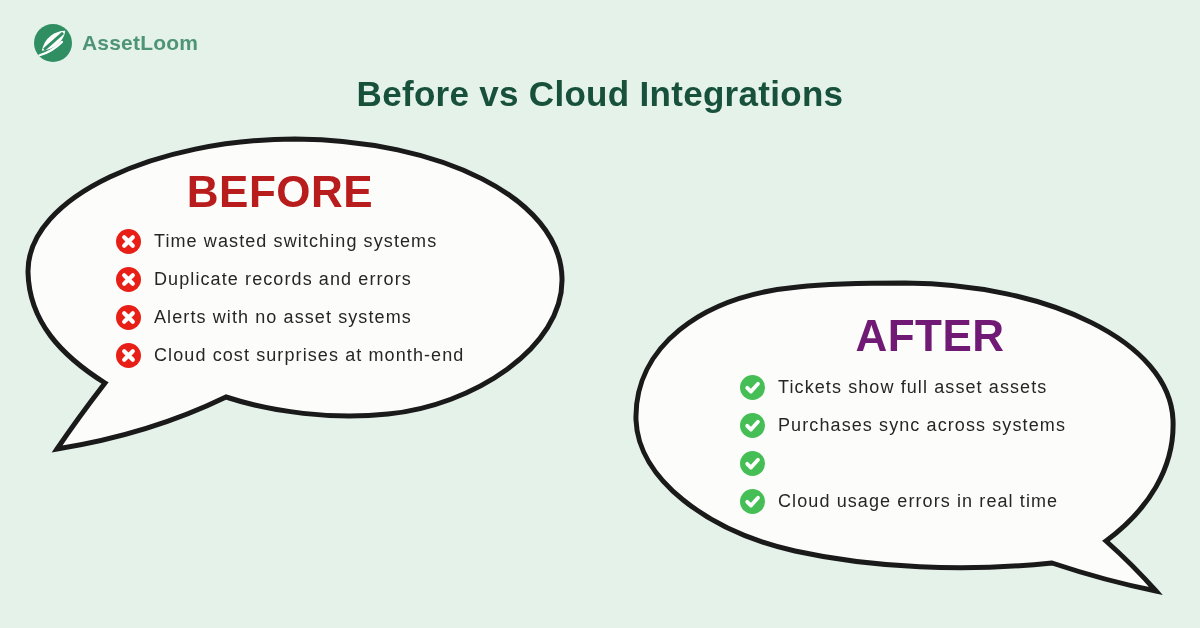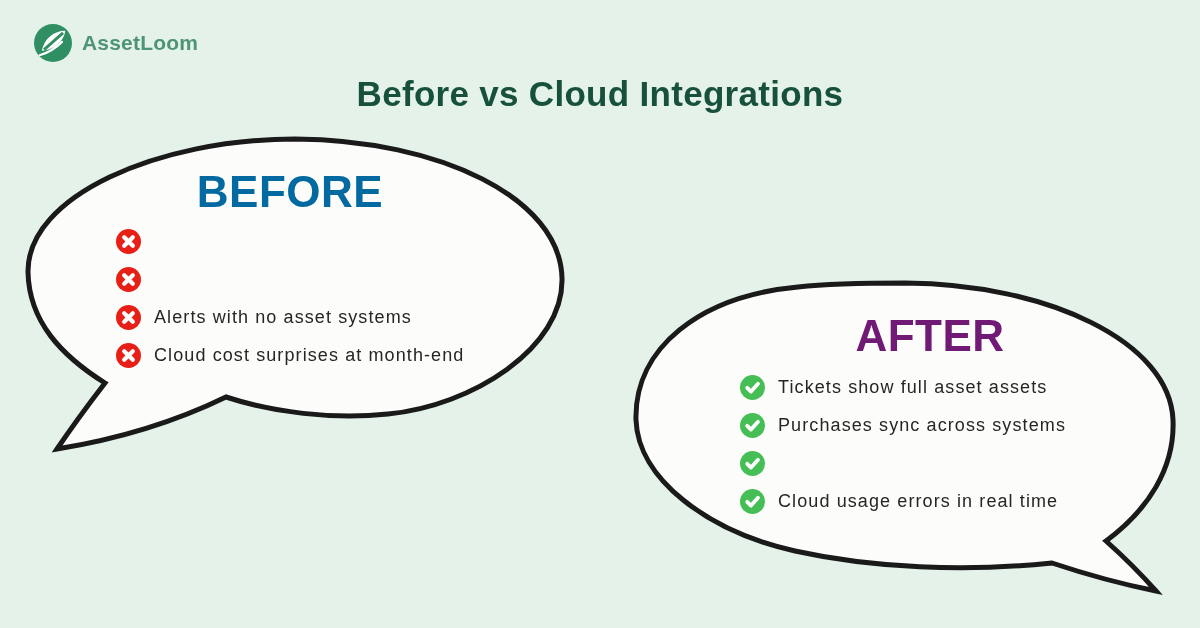--- a/index.html
+++ b/index.html
@@ -24,21 +24,21 @@
     position: absolute; left: 0; top: 74px; width: 1200px;
     text-align: center; font-size: 35px; font-weight: 800;
     color: #17503b; letter-spacing: 0.3px;
   }
 
   
   .bubble-heading {
     position: absolute; width: 300px; text-align: center;
     font-size: 44px; font-weight: 800; line-height: 1; letter-spacing: 0.5px;
   }
-  .heading-before { left: 140px; top: 170px; color: #0369a1; }
+  .heading-before { left: 130px; top: 170px; color: #b91c1c; }
   .heading-after  { left: 780px; top: 314px; color: #701a75; }
 
   
   .item-list { position: absolute; display: flex; flex-direction: column; gap: 13px; }
   .list-before { left: 116px; top: 229px; }
   .list-after  { left: 740px; top: 375px; }
   .item-row { display: flex; align-items: center; gap: 13px; height: 25px; }
   .item-icon { width: 25px; height: 25px; flex: 0 0 25px; display: block; }
   .item-text {
     font-size: 18px; font-weight: 500; color: #262626;
@@ -83,26 +83,28 @@
   <div class="title">Before vs Cloud Integrations</div>
 
   <div class="bubble-heading heading-before">BEFORE</div>
 
   <div class="item-list list-before">
     <div class="item-row">
       <svg class="item-icon" viewBox="0 0 25 25">
         <circle cx="12.5" cy="12.5" r="12.5" fill="#e81f17"></circle>
         <path d="M8.2 8.2 L16.8 16.8 M16.8 8.2 L8.2 16.8" stroke="#ffffff" stroke-width="4.2" stroke-linecap="round"></path>
       </svg>
+      <span class="item-text">Time wasted switching systems</span>
     </div>
     <div class="item-row">
       <svg class="item-icon" viewBox="0 0 25 25">
         <circle cx="12.5" cy="12.5" r="12.5" fill="#e81f17"></circle>
         <path d="M8.2 8.2 L16.8 16.8 M16.8 8.2 L8.2 16.8" stroke="#ffffff" stroke-width="4.2" stroke-linecap="round"></path>
       </svg>
+      <span class="item-text">Duplicate records and errors</span>
     </div>
     <div class="item-row">
       <svg class="item-icon" viewBox="0 0 25 25">
         <circle cx="12.5" cy="12.5" r="12.5" fill="#e81f17"></circle>
         <path d="M8.2 8.2 L16.8 16.8 M16.8 8.2 L8.2 16.8" stroke="#ffffff" stroke-width="4.2" stroke-linecap="round"></path>
       </svg>
       <span class="item-text">Alerts with no asset systems</span>
     </div>
     <div class="item-row">
       <svg class="item-icon" viewBox="0 0 25 25">

